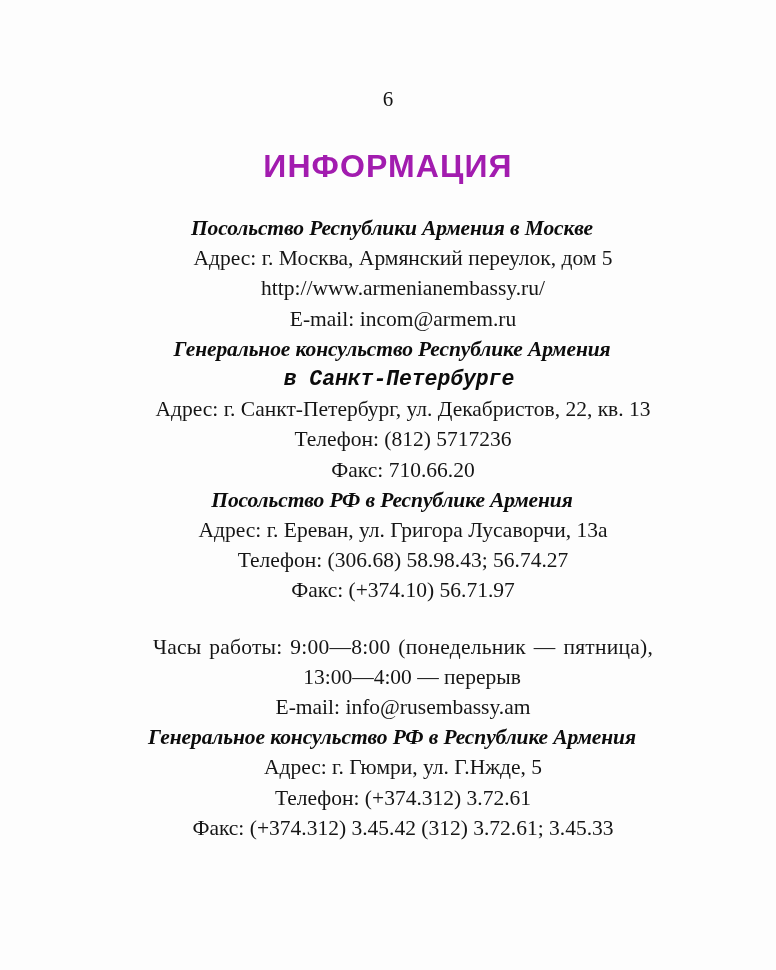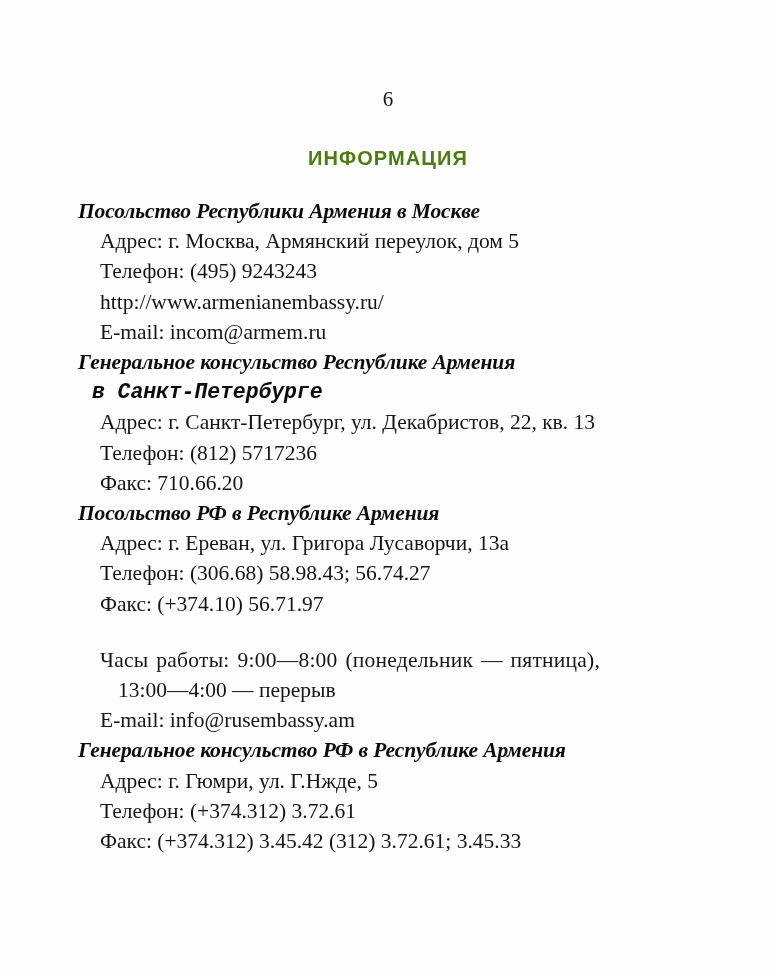--- a/index.html
+++ b/index.html
@@ -39,32 +39,33 @@
 
   
   .doc-title {
     position: absolute;
     top: 130px;
     left: 0;
     width: 776px;
     text-align: center;
     font-family: "Liberation Sans", "DejaVu Sans", sans-serif;
     font-weight: bold;
-    font-size: 20px;
+    font-size: 32px;
     line-height: 30px;
     letter-spacing: 1.1px;
-    color: #4d7c0f;
+    color: #a21caf;
   }
 
   
   .body-block {
     position: absolute;
-    top: 196px;
+    top: 213px;
     left: 78px;
     width: 628px;
+    text-align: center;
   }
 
   .line {
     font-size: 21.5px;
     line-height: 30.2px;
     white-space: pre;
     color: #151515;
   }
 
   .line.heading {
@@ -101,21 +102,20 @@
 <div class="page">
 
   <div class="folio">6</div>
 
   <h1 class="doc-title">ИНФОРМАЦИЯ</h1>
 
   <div class="body-block">
 
   <div class="line heading">Посольство Республики Армения в Москве</div>
       <div class="line indent">Адрес: г. Москва, Армянский переулок, дом 5</div>
-      <div class="line indent">Телефон: (495) 9243243</div>
       <div class="line indent">http://www.armenianembassy.ru/</div>
       <div class="line indent">E-mail: incom@armem.ru</div>
       <div class="line heading">Генеральное консульство Республике Армения</div>
       <div class="line heading hang">в Санкт-Петербурге</div>
       <div class="line indent">Адрес: г. Санкт-Петербург, ул. Декабристов, 22, кв. 13</div>
       <div class="line indent">Телефон: (812) 5717236</div>
       <div class="line indent">Факс: 710.66.20</div>
       <div class="line heading">Посольство РФ в Республике Армения</div>
       <div class="line indent">Адрес: г. Ереван, ул. Григора Лусаворчи, 13а</div>
       <div class="line indent">Телефон: (306.68) 58.98.43; 56.74.27</div>

